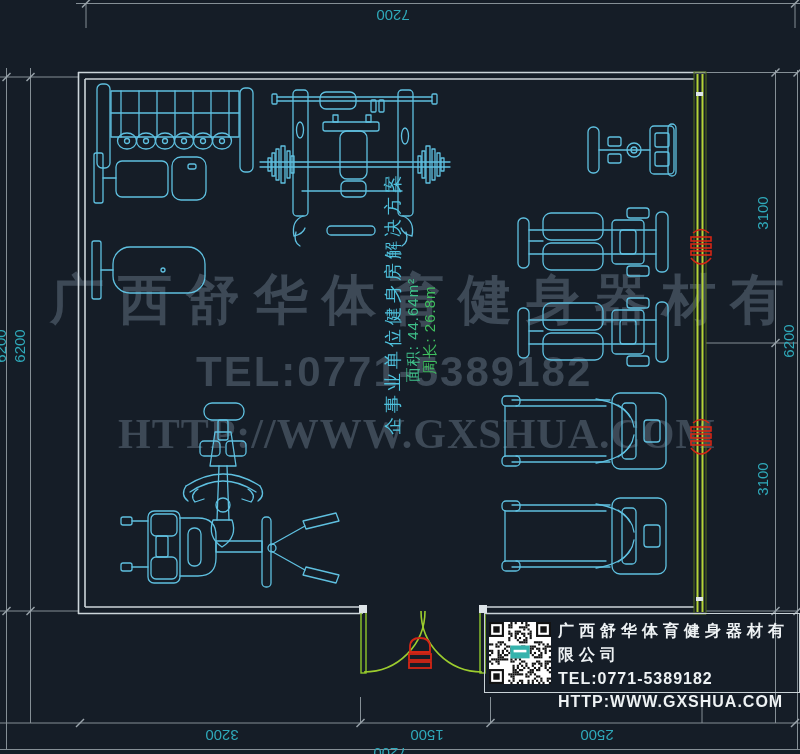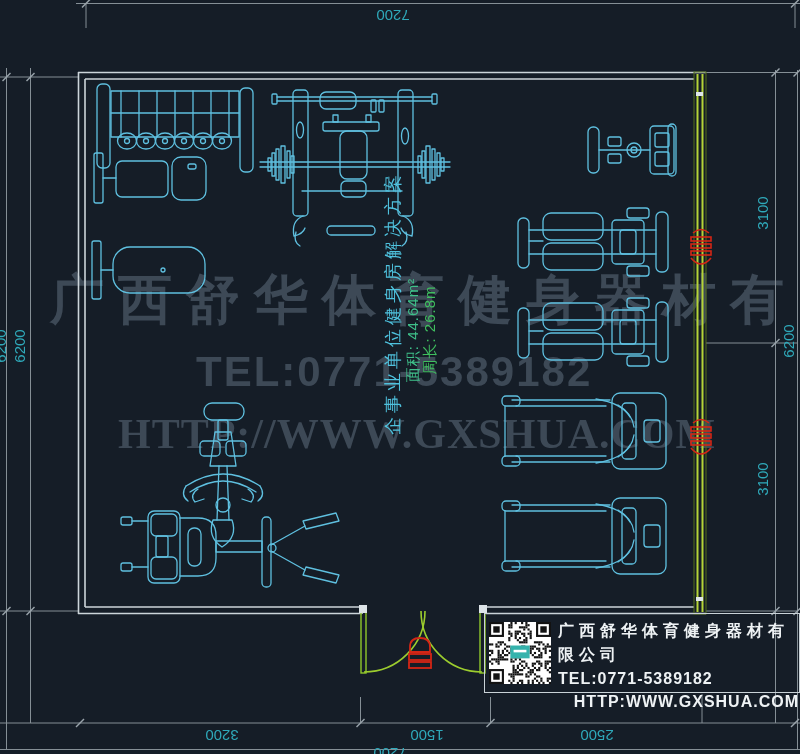--- a/index.html
+++ b/index.html
@@ -24,21 +24,21 @@
   .note-stat{font-size:15px;letter-spacing:1px;color:#3fc08a;}
   .note-stat.green{color:#3fbf5f;}
   
   .info-box{position:absolute;left:484px;top:613px;width:316px;height:80px;z-index:4;
             border:1px solid #c9d2d7;display:flex;align-items:center;}
   .qr{position:absolute;left:4px;top:4px;width:62px;height:70px;}
   .info-text{position:absolute;left:73px;top:5px;display:flex;flex-direction:column;
              color:#eef2f4;font-weight:bold;}
   .info-line1{font-size:16px;letter-spacing:5px;line-height:24px;}
   .info-line2{font-size:16px;letter-spacing:1px;line-height:23px;}
-  .info-line3{font-size:16px;letter-spacing:1px;line-height:23px;text-align:right;}
+  .info-line3{font-size:16px;letter-spacing:1px;line-height:23px;}
 </style>
 </head>
 <body>
 
 <div class="stage">
 
   <div class="wm wm-company">广西舒华体育健身器材有限公司</div>
   <div class="wm wm-tel">TEL:0771-5389182</div>
   <div class="wm wm-url">HTTP://WWW.GXSHUA.COM</div>
 

